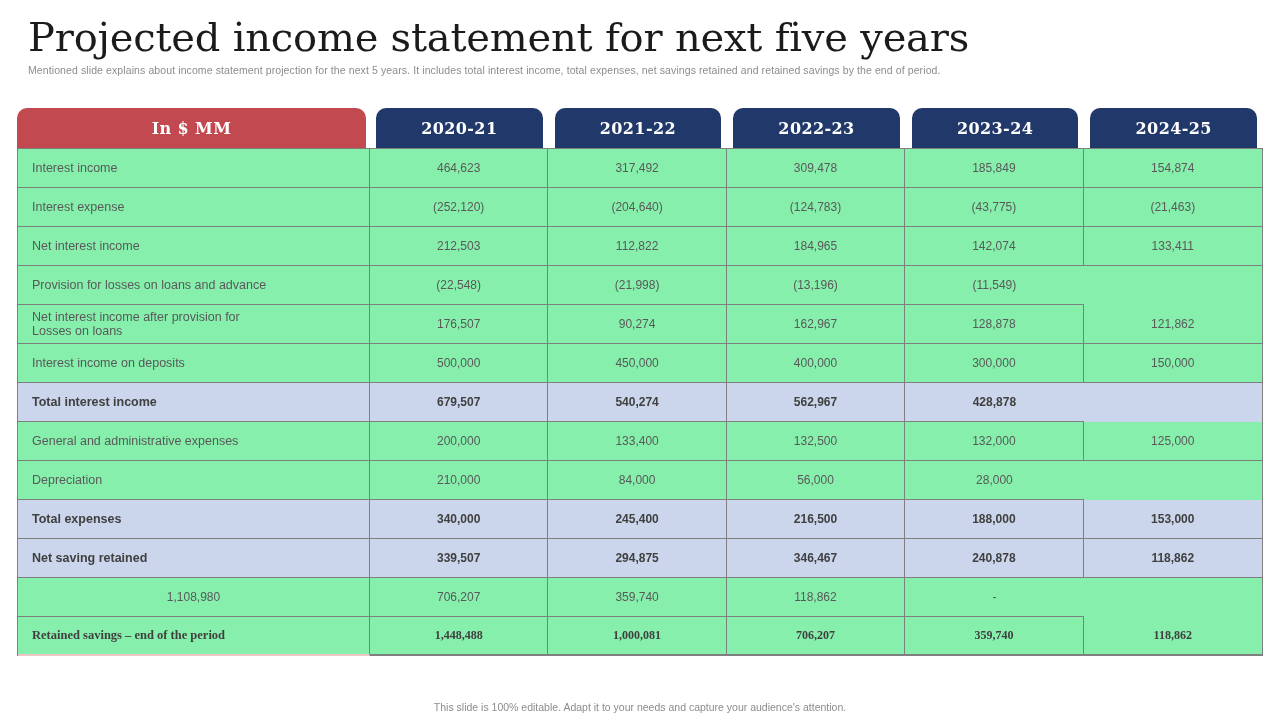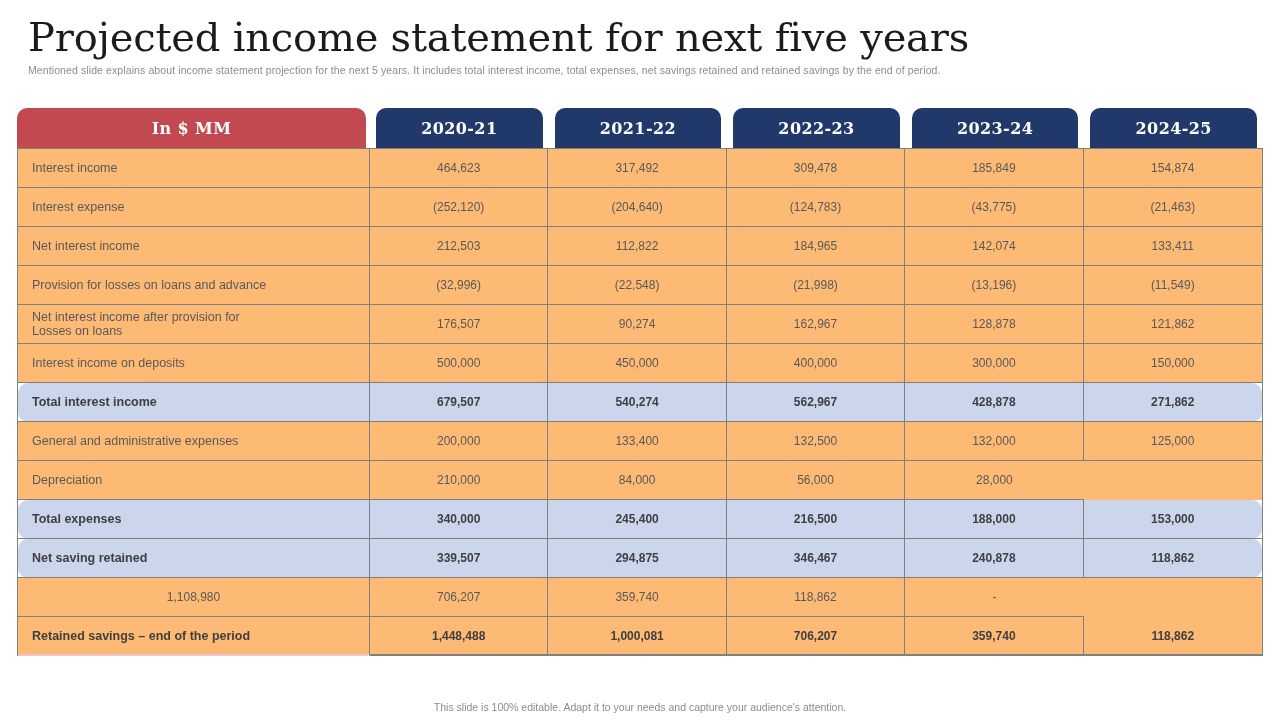--- a/index.html
+++ b/index.html
@@ -42,38 +42,38 @@
   }
   .pill.red{background:var(--header-red);margin-right:4px;}
   .pill.navy{background:var(--header-navy);margin:0 6px;}
 
   .tbody{
     border:1px solid var(--border-gray);
     border-bottom:none;
   }
   .tr{
     display:grid;grid-template-columns:352px repeat(5,1fr);
-    background:#fdba74;
-  }
-  .tr.highlight{background:var(--highlight-row);border-radius:10px;}
+    background:#86efac;
+  }
+  .tr.highlight{background:var(--highlight-row);}
   .td{
     min-height:39px;display:flex;align-items:center;
     border-right:1px solid var(--border-gray);
     border-bottom:1px solid var(--border-gray);
     font-size:12px;color:var(--text-gray);
     padding:3px 8px;
   }
   .td:last-child{border-right:none;}
   .td.label{
     justify-content:flex-start;text-align:left;
     padding-left:14px;font-size:12.5px;white-space:pre-line;
   }
   .td.val{justify-content:center;text-align:center;}
   .tr.bold .td{font-weight:700;color:var(--text-bold);}
-  .tr:last-child .td{border-bottom:2px solid var(--border-gray);}
+  .tr:last-child .td{border-bottom:2px solid var(--border-gray);font-family:Liberation Serif, serif;}
   .tr:last-child .td.label{border-bottom-color:var(--pink-border);}
 
   .footer{
     position:absolute;left:0;right:0;bottom:7px;
     text-align:center;font-size:10.5px;color:var(--muted-gray);margin-top:42px;
   }
 </style>
 </head>
 <body>
 
@@ -124,21 +124,20 @@
         <div class="tr">
           <div class="td label">Net interest income</div>
           <div class="td val">212,503</div>
           <div class="td val">112,822</div>
           <div class="td val">184,965</div>
           <div class="td val">142,074</div>
           <div class="td val">133,411</div>
         </div>
         <div class="tr">
           <div class="td label">Provision for losses on loans and advance</div>
-          <div class="td val">(32,996)</div>
           <div class="td val">(22,548)</div>
           <div class="td val">(21,998)</div>
           <div class="td val">(13,196)</div>
           <div class="td val">(11,549)</div>
         </div>
         <div class="tr">
           <div class="td label">Net interest income after provision for
 Losses on loans</div>
           <div class="td val">176,507</div>
           <div class="td val">90,274</div>
@@ -153,21 +152,20 @@
           <div class="td val">400,000</div>
           <div class="td val">300,000</div>
           <div class="td val">150,000</div>
         </div>
         <div class="tr highlight bold">
           <div class="td label">Total interest income</div>
           <div class="td val">679,507</div>
           <div class="td val">540,274</div>
           <div class="td val">562,967</div>
           <div class="td val">428,878</div>
-          <div class="td val">271,862</div>
         </div>
         <div class="tr">
           <div class="td label">General and administrative expenses</div>
           <div class="td val">200,000</div>
           <div class="td val">133,400</div>
           <div class="td val">132,500</div>
           <div class="td val">132,000</div>
           <div class="td val">125,000</div>
         </div>
         <div class="tr">

